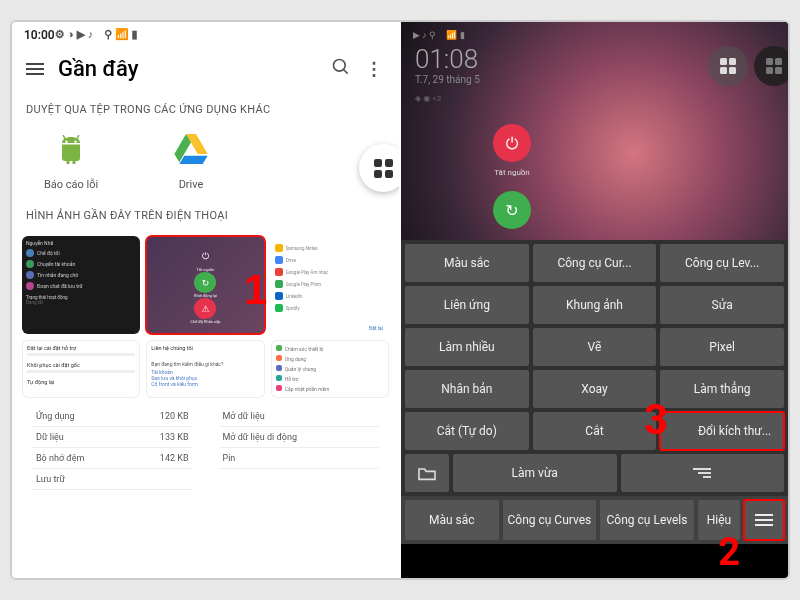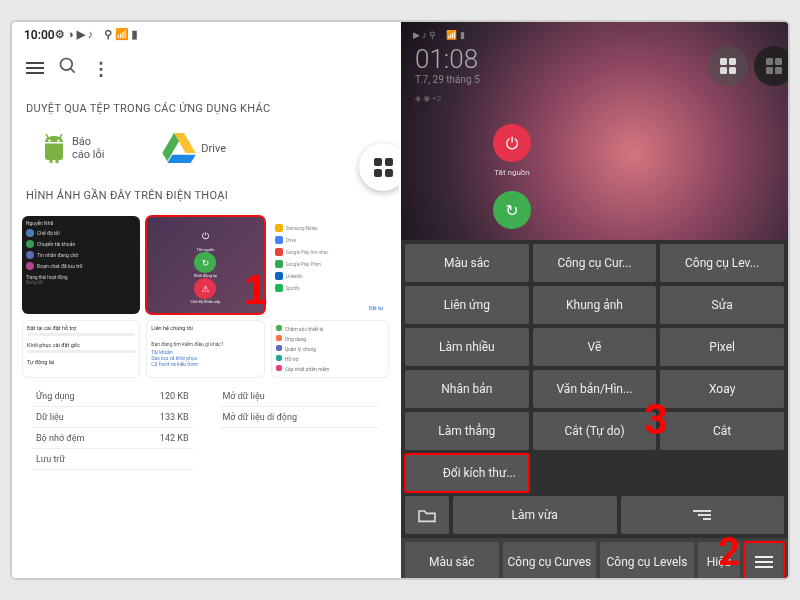--- a/index.html
+++ b/index.html
@@ -11,21 +11,21 @@
   
   .statusbar { display:flex; justify-content:flex-start; padding: 6px 12px; font-size:12px; font-weight:600; color:#222;}
   .statusbar .icons { display:flex; gap:3px; font-size:11px; color:#555;}
   .header { display:flex; align-items:center; padding: 8px 14px 14px; gap:14px;}
   .hamb { width:18px; display:flex; flex-direction:column; gap:3px; cursor:pointer;}
   .hamb span{height:2px;background:#444;}
   .title { font-size:22px; font-weight:500; flex:1;}
   .hicon { width:20px;color:#555;font-size:18px;}
   .section-label { font-size:11px; color:#555; letter-spacing:.3px; padding:8px 14px 10px;}
   .app-row { display:flex; gap:50px; padding:0 24px 10px; position:relative;}
-  .app { display:flex; flex-direction:row; align-items:center; width:70px;}
+  .app { display:flex; flex-direction:column; align-items:center; gap:6px; width:70px;}
   .app .aicon { width:46px;height:46px;border-radius:8px;display:flex;align-items:center;justify-content:center;}
   .app .alabel{font-size:11px;color:#555;}
   .android{background:#fff;}
   .android svg{width:36px;height:36px;}
   .drive{}
   .grid-fab{position:absolute;right:-8px;top:18px;width:48px;height:48px;border-radius:50%;background:#fff;box-shadow:0 2px 6px rgba(0,0,0,.25);display:flex;align-items:center;justify-content:center;}
   .grid-fab .g4{display:grid;grid-template-columns:8px 8px;grid-template-rows:8px 8px;gap:3px;}
   .grid-fab .g4 span{background:#333;border-radius:2px;}
   .listtoggle{position:absolute;right:12px;top:232px;display:flex;flex-direction:column;gap:2px;}
   .listtoggle span{display:flex;gap:2px;}
@@ -93,20 +93,21 @@
     <div class="statusbar">
       <span>10:00</span>
       <span class="icons">⚙ ◑ ▶ ♪ &nbsp;&nbsp; ⚲ 📶 ▮</span>
     </div>
     <div class="header">
       <div class="hamb">
           <span></span>
           <span></span>
           <span></span>
         </div>
+      <div class="title">Gần đây</div>
       <div class="hicon">
         <svg viewBox="0 0 24 24" width="20" height="20" fill="none" stroke="#555" stroke-width="2">
             <circle cx="10" cy="10" r="7"></circle>
             <line x1="20" y1="20" x2="15" y2="15"></line>
           </svg>
       </div>
       <div class="hicon" style="font-weight:bold;">⋮</div>
     </div>
     <div class="section-label">DUYỆT QUA TỆP TRONG CÁC ỨNG DỤNG KHÁC</div>
     <div class="app-row">
@@ -224,20 +225,23 @@
             <span></span>
           </div>
       </div>
       <div class="bottom-list" style="flex:1">
         <div class="bl-item">
             <span>Mở dữ liệu</span>
           </div>
         <div class="bl-item">
             <span>Mở dữ liệu di động</span>
           </div>
+        <div class="bl-item">
+            <span>Pin</span>
+          </div>
       </div>
     </div>
   </div>
 
   <div class="phone phone-right">
     <div class="r-top">
       <div class="r-status">▶ ♪ ⚲ &nbsp;&nbsp;&nbsp; 📶 ▮</div>
       <div class="r-time">01:08</div>
       <div class="r-date">T.7, 29 tháng 5</div>
       <div class="r-camicons">◈ ◉ +2</div>
@@ -270,21 +274,20 @@
       <div class="tbtn">Màu sắc</div>
       <div class="tbtn">Công cụ Cur...</div>
       <div class="tbtn">Công cụ Lev...</div>
       <div class="tbtn">Liên ứng</div>
       <div class="tbtn">Khung ảnh</div>
       <div class="tbtn">Sửa</div>
       <div class="tbtn">Làm nhiều</div>
       <div class="tbtn">Vẽ</div>
       <div class="tbtn">Pixel</div>
       <div class="tbtn">Nhân bản</div>
-      <div class="tbtn">Văn bản/Hìn...</div>
       <div class="tbtn">Xoay</div>
       <div class="tbtn">Làm thẳng</div>
       <div class="tbtn">Cắt (Tự do)</div>
       <div class="tbtn">Cắt</div>
       <div class="tbtn sel">Đổi kích thư...</div>
     </div>
     <div class="util-row">
       <div class="folder-btn">
         <svg width="20" height="16" viewBox="0 0 24 20" fill="none" stroke="#ddd" stroke-width="2">
             <path d="M2 5h7l2 3h11v10H2z"></path>

